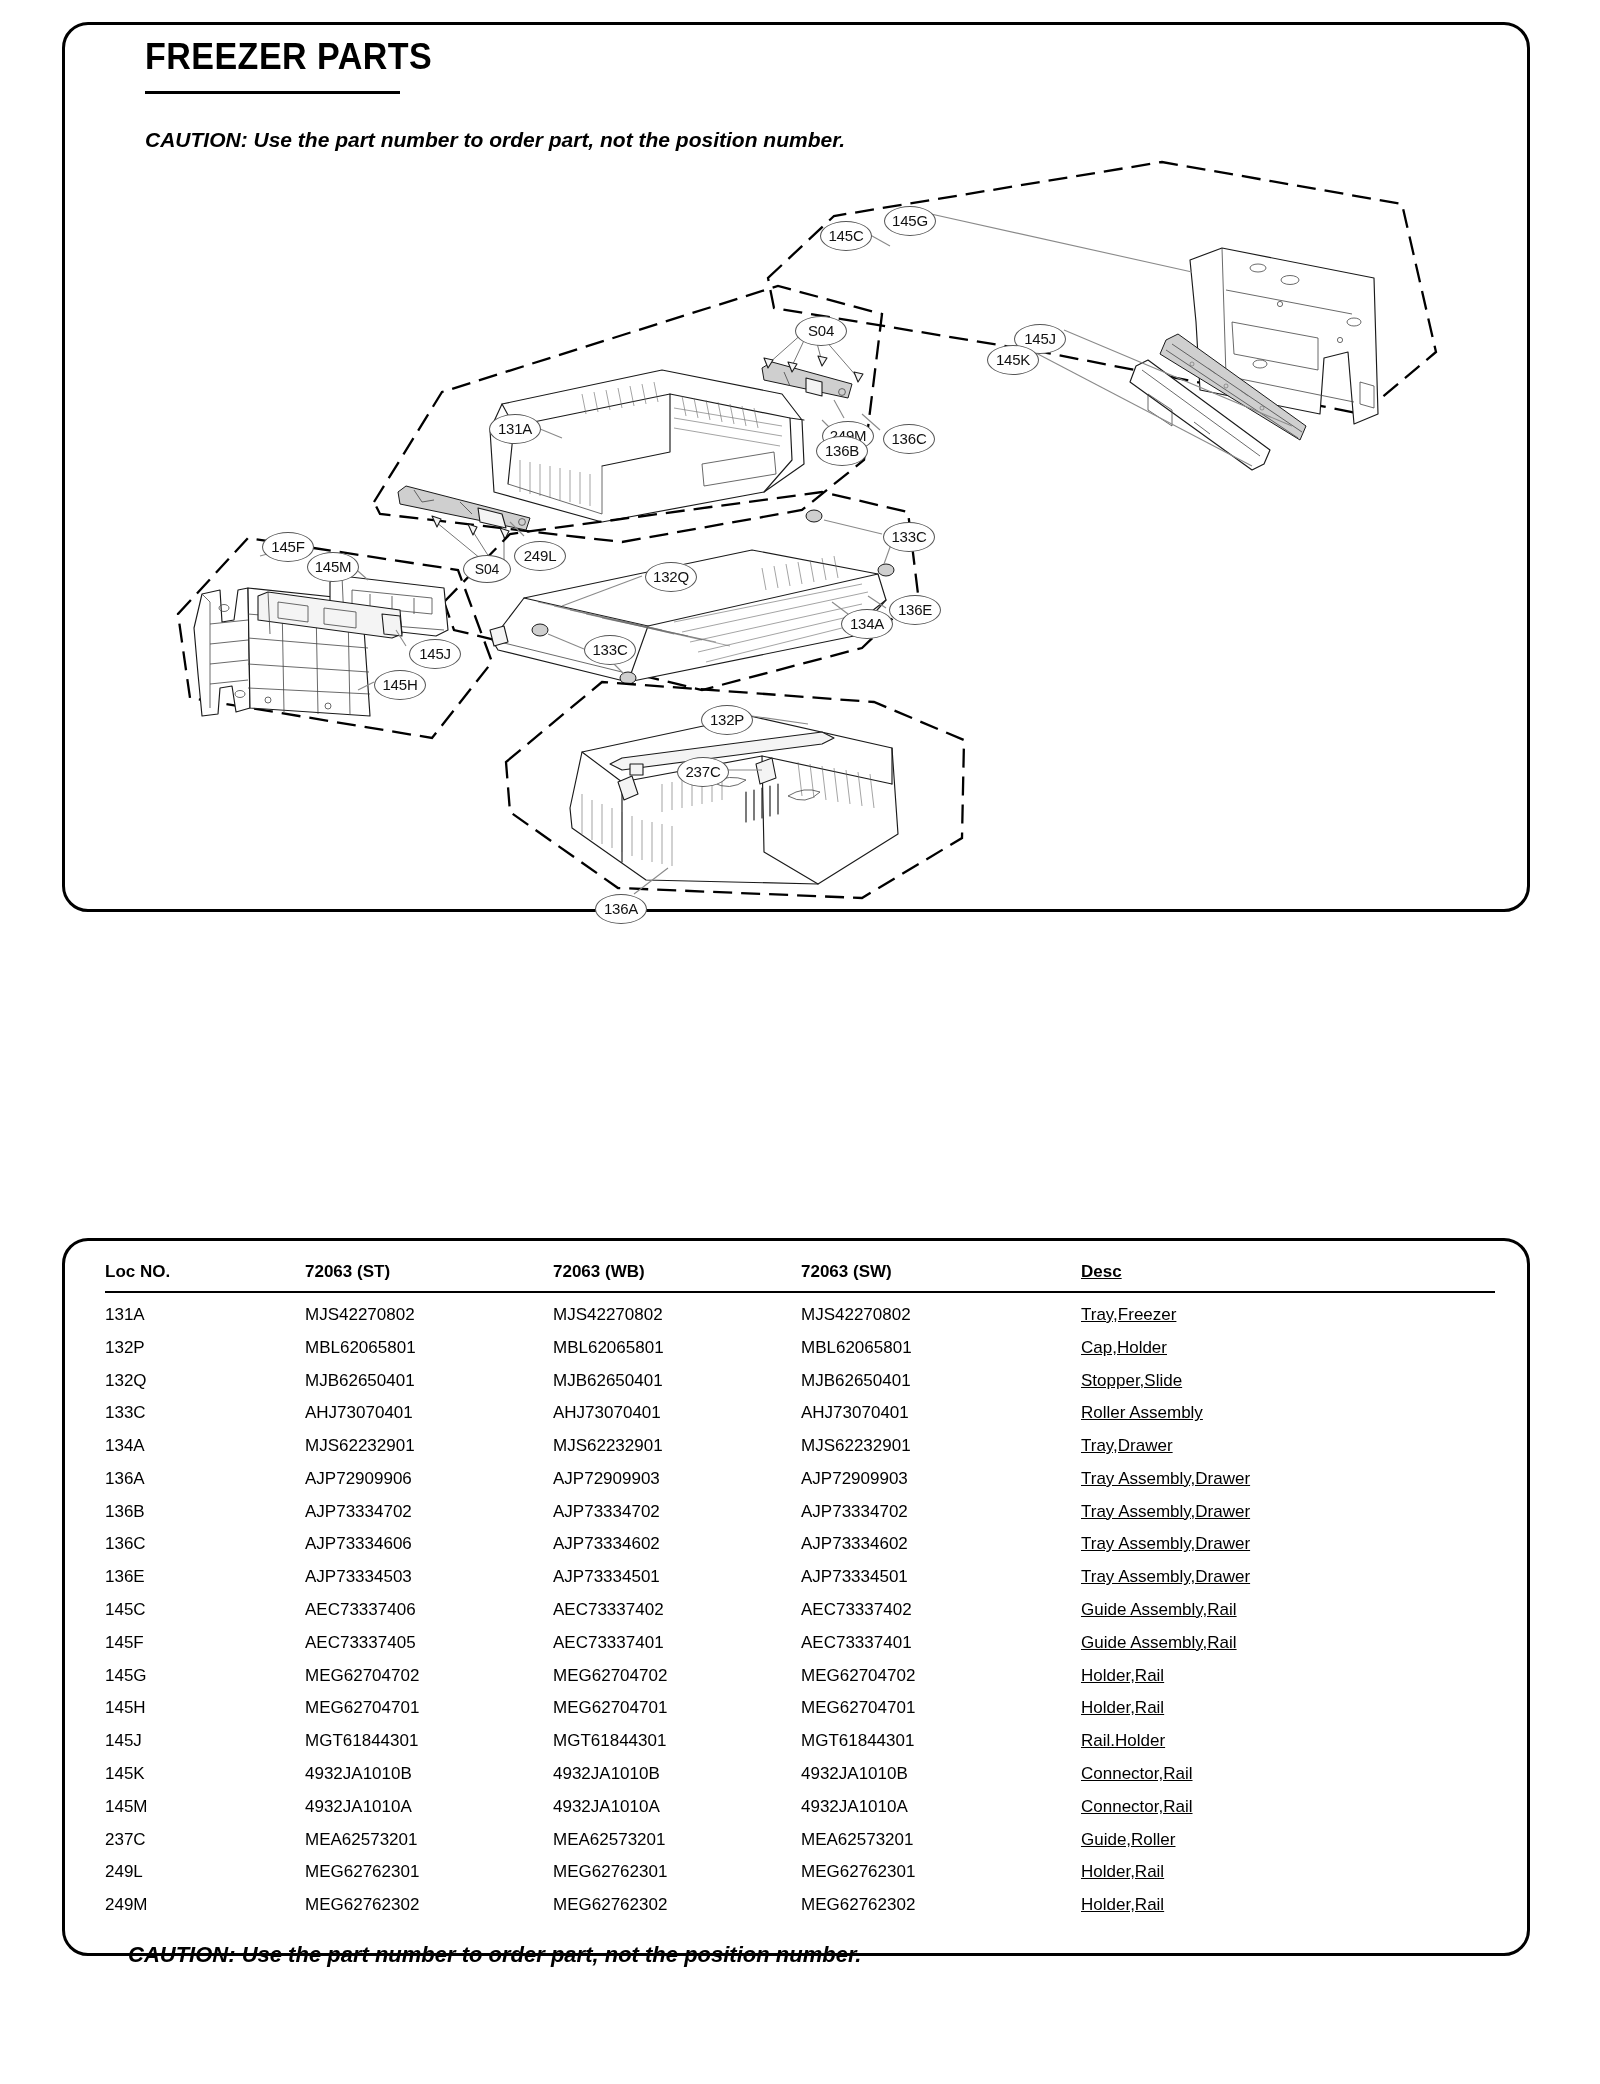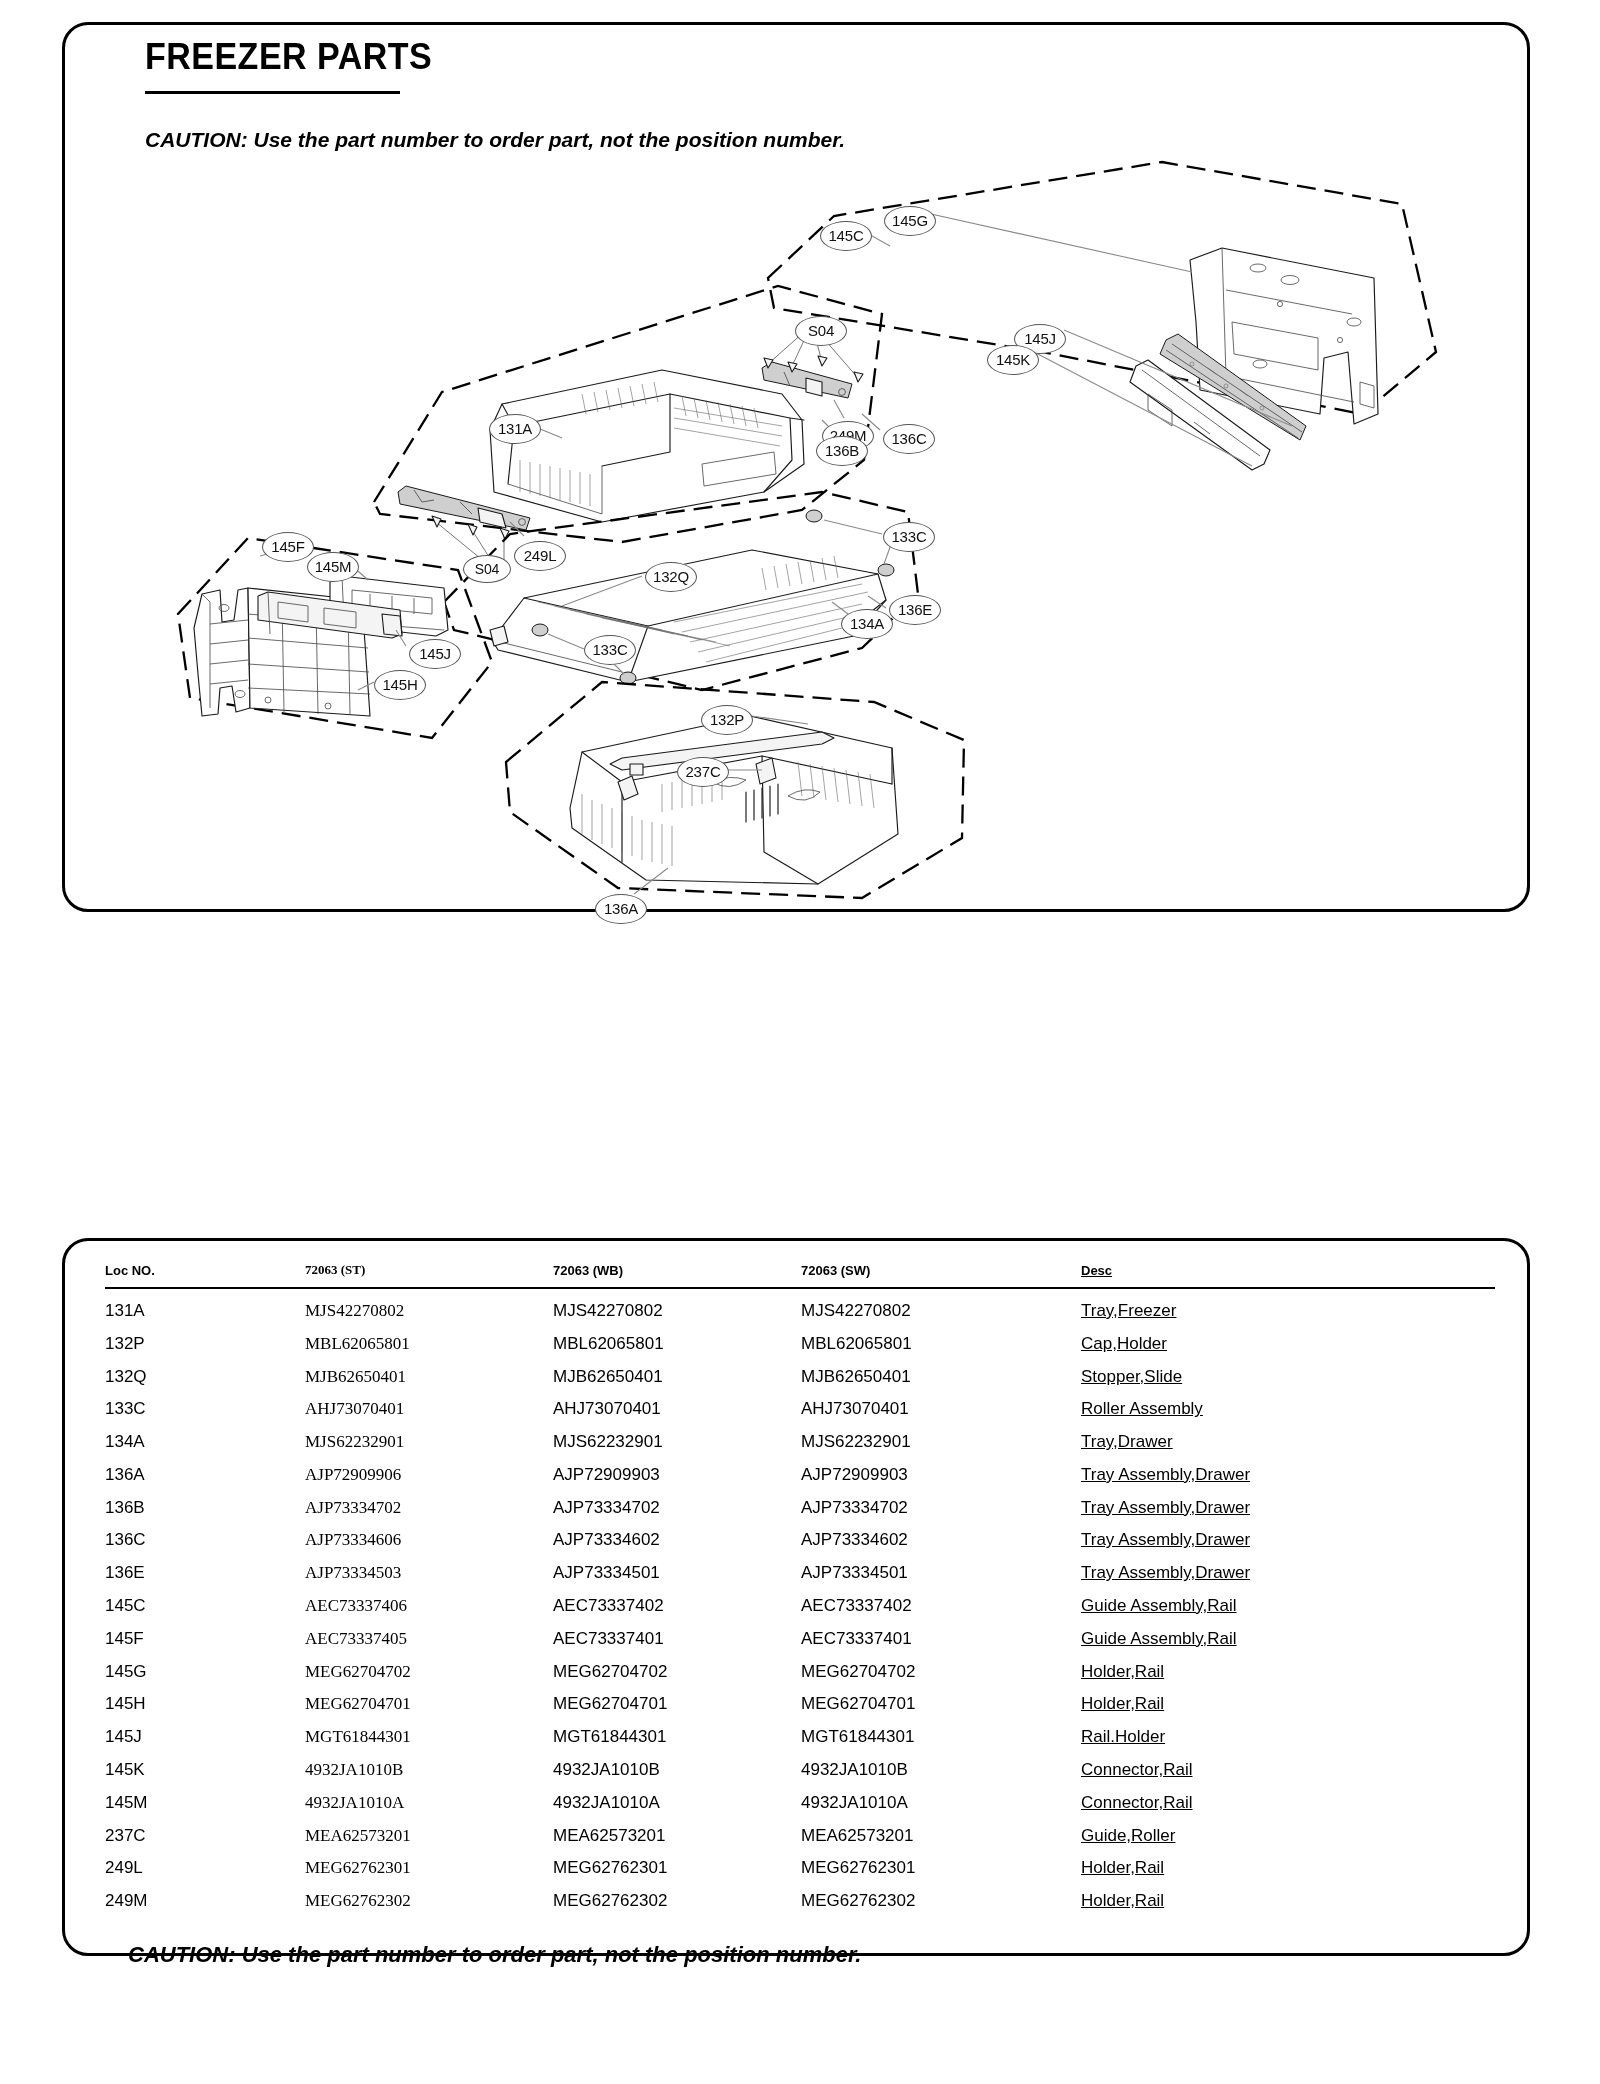--- a/index.html
+++ b/index.html
@@ -125,32 +125,32 @@
     position: absolute;
     left: 105px;
     top: 1258px;
     width: 1390px;
     border-collapse: collapse;
     font-size: 17px;
   }
   #parts-table th {
     text-align: left;
     font-weight: bold;
-    font-size: 13px;
+    font-size: 17px;
     padding: 4px 0 9px 0;
     border-bottom: 2.5px solid #000;
   }
   #parts-table td {
     text-align: left;
     padding: 6.4px 0;
     font-size: 17px;
     font-weight: normal;
   }
   .col-loc   { width: 200px; }
-  .col-st    { width: 248px; font-family: Liberation Serif, serif; }
+  .col-st    { width: 248px; }
   .col-wb    { width: 248px; }
   .col-sw    { width: 280px; }
   .col-desc  { width: auto; text-decoration: underline; }
   #parts-table tbody tr:first-child td { padding-top: 12px; }
 </style>
 </head>
 <body>
 
 <div class="panel" id="diagram-panel"></div>
 

